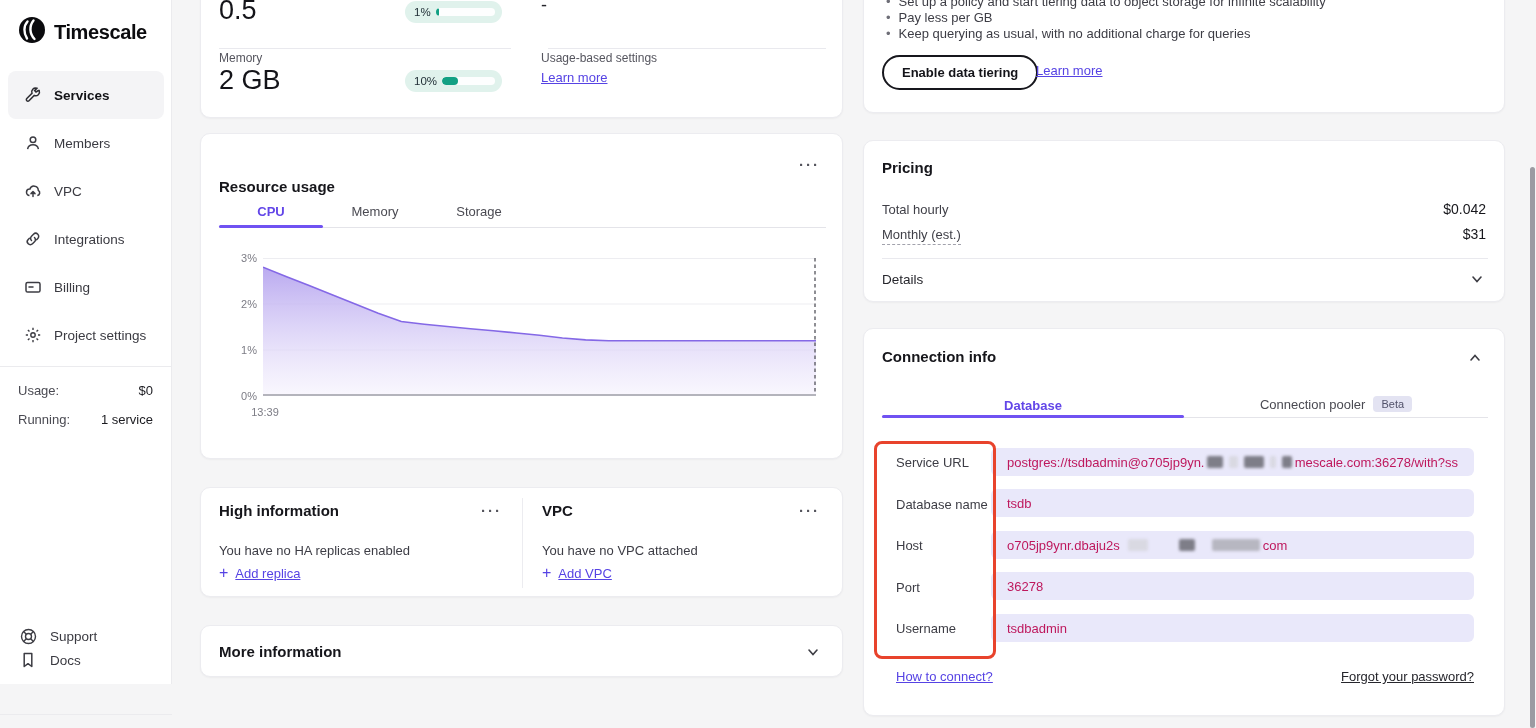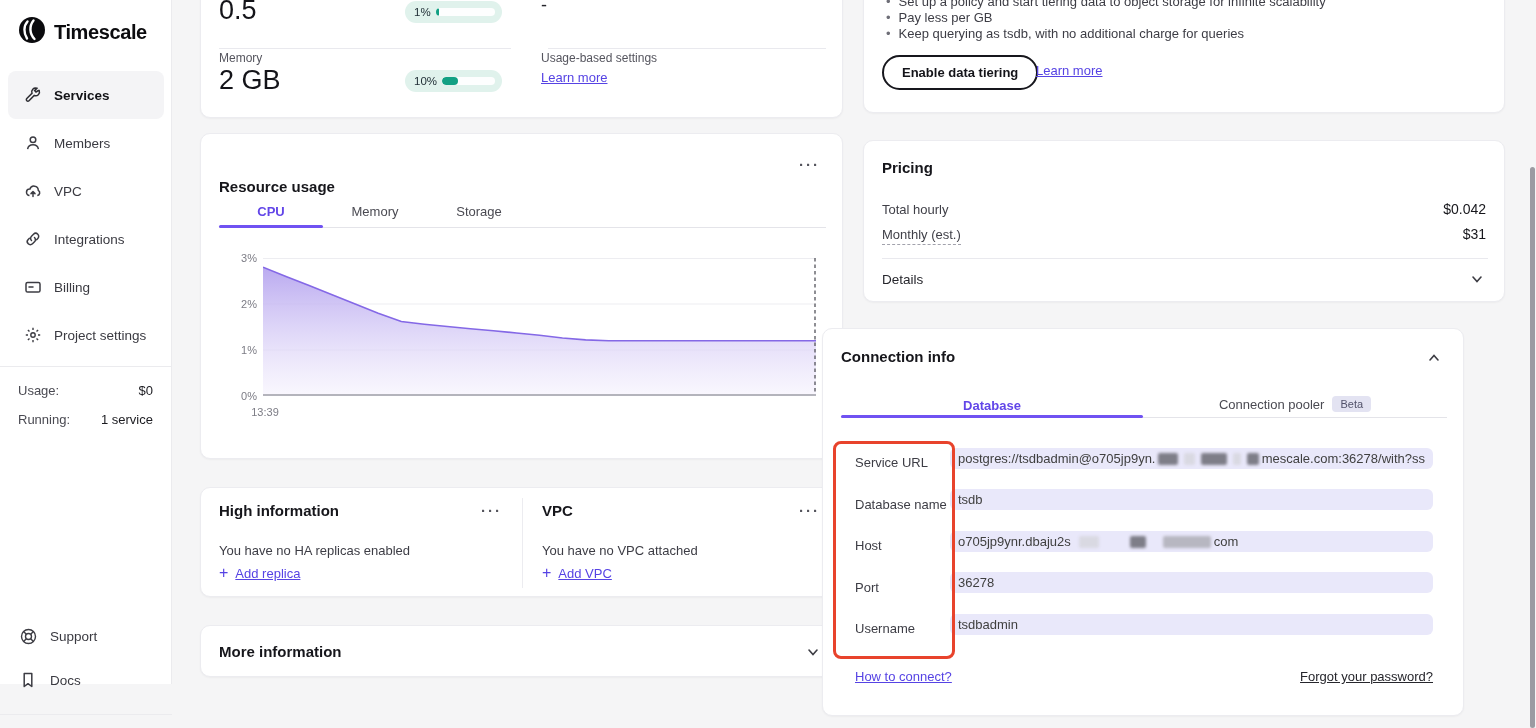--- a/index.html
+++ b/index.html
@@ -61,22 +61,22 @@
     font-size:13px; font-weight:700; color:#141419; padding:8px 18px; cursor:pointer;
     font-family:"Liberation Sans",sans-serif; }
 
   
   .price-label { position:absolute; font-size:13px; color:#3f3f47; }
   .price-val { position:absolute; right:18px; font-size:14px; color:#17171c; }
   .dotted-u { border-bottom:1px dashed #a2a2ac; padding-bottom:2px; }
 
   
   .field-label { position:absolute; left:32px; font-size:13px; color:#3d3d45; }
-  .field-pill { position:absolute; left:127px; right:30px; height:21px; background:#e9e8fa;
-    border-radius:6px; display:flex; align-items:center; padding:0 8px; font-size:13px; color:#404040;
+  .field-pill { position:absolute; left:127px; right:30px; height:28px; background:#e9e8fa;
+    border-radius:6px; display:flex; align-items:center; padding:0 16px; font-size:13px; color:#be185d;
     white-space:nowrap; overflow:hidden; cursor:pointer; }
   .redact { display:inline-block; height:12px; border-radius:2px; filter:blur(1.5px); margin:0 3px; vertical-align:middle; }
   .r-dark { background:#7e7e88; } .r-mid { background:#b7b7c1; } .r-light { background:#d9d9e2; }
   .beta-badge { background:#e3e3f2; color:#52526a; font-size:11px; border-radius:4px; padding:2px 8px; margin-left:8px; }
   .red-box { position:absolute; border:3px solid #e8432c; border-radius:8px; pointer-events:none; z-index:6; }
 
   .scroll-thumb { position:absolute; right:1px; top:167px; width:5px; height:561px; background:#9b9ba2;
     border-radius:3px; cursor:pointer; z-index:9; }
 </style>
 </head>
@@ -164,21 +164,21 @@
   <div class="foot-item" style="top:616px;">
     <span class="ic">
       <svg width="19" height="19" viewBox="0 0 19 19" fill="none" stroke="#3c3c43" stroke-width="1.4">
         <circle cx="9.5" cy="9.5" r="7"></circle>
           <circle cx="9.5" cy="9.5" r="3"></circle>
         <path d="M4.6 4.6l2.7 2.7M14.4 4.6l-2.7 2.7M14.4 14.4l-2.7-2.7M4.6 14.4l2.7-2.7"></path>
         </svg>
     </span>
     <span>Support</span>
   </div>
-  <div class="foot-item" style="top:660px;">
+  <div class="foot-item" style="top:640px;">
     <span class="ic">
       <svg width="18" height="18" viewBox="0 0 18 18" fill="none" stroke="#3c3c43" stroke-width="1.5" stroke-linejoin="round">
         <path d="M5.2 2.5h7.6v13l-3.8-2.8-3.8 2.8z"></path>
         </svg>
     </span>
     <span>Docs</span>
   </div>
   <div class="side-div" style="top:714px;"></div>
 </nav>
 
@@ -270,42 +270,42 @@
 </section>
 
 <section class="card" style="left:863px; top:-62px; width:642px; height:175px;">
   <div class="bullet-line" style="top:55px;">
       <span>Set up a policy and start tiering data to object storage for infinite scalability</span>
     </div>
   <div class="bullet-line" style="top:71px;">
       <span>Pay less per GB</span>
     </div>
   <div class="bullet-line" style="top:87px;">
-      <span>Keep querying as tsdb, with no additional charge for queries</span>
+      <span>Keep querying as usual, with no additional charge for queries</span>
     </div>
   <button class="pill-btn" style="left:18px; top:116px;">Enable data tiering</button>
   <a class="abs link" style="left:172px; top:124px;">Learn more</a>
 </section>
 
 <section class="card" style="left:863px; top:140px; width:642px; height:162px;">
   <div class="card-title" style="left:18px; top:18px;">Pricing</div>
   <div class="price-label" style="left:18px; top:61px;">Total hourly</div>
   <div class="price-val" style="top:60px;">$0.042</div>
   <div class="price-label dotted-u" style="left:18px; top:86px;">Monthly (est.)</div>
   <div class="price-val" style="top:85px;">$31</div>
   <div class="thin-div" style="left:18px; top:117px; width:606px;"></div>
   <div class="abs" style="left:18px; top:131px; font-size:13.5px; color:#26262c;">Details</div>
   <div class="chev" style="right:20px; top:131px;">
     <svg width="14" height="14" viewBox="0 0 14 14" fill="none" stroke="#3c3c43" stroke-width="1.6" stroke-linecap="round">
         <polyline points="3,5 7,9.5 11,5"></polyline>
       </svg>
   </div>
 </section>
 
-<section class="card" style="left:822px; top:328px; width:642px; height:388px;">
+<section class="card" style="left:863px; top:328px; width:642px; height:388px;">
   <div class="card-title" style="left:18px; top:19px;">Connection info</div>
   <div class="chev" style="right:22px; top:22px;">
     <svg width="14" height="14" viewBox="0 0 14 14" fill="none" stroke="#3c3c43" stroke-width="1.6" stroke-linecap="round">
         <polyline points="3,9 7,4.5 11,9"></polyline>
       </svg>
   </div>
 
   <div class="tab active" style="left:18px; top:69px; width:302px;">Database</div>
   <div class="abs" style="left:320px; top:67px; width:304px; display:flex; justify-content:center; align-items:center; cursor:pointer;">
     <span style="font-size:13px; color:#4a4a52;">Connection pooler</span>

